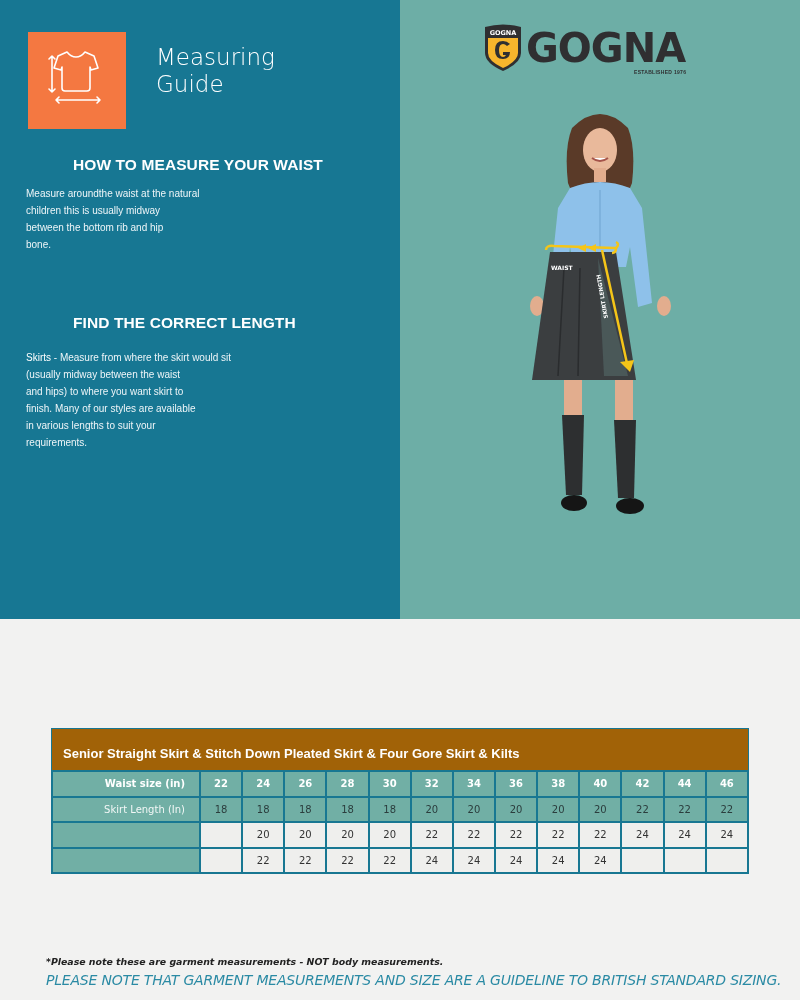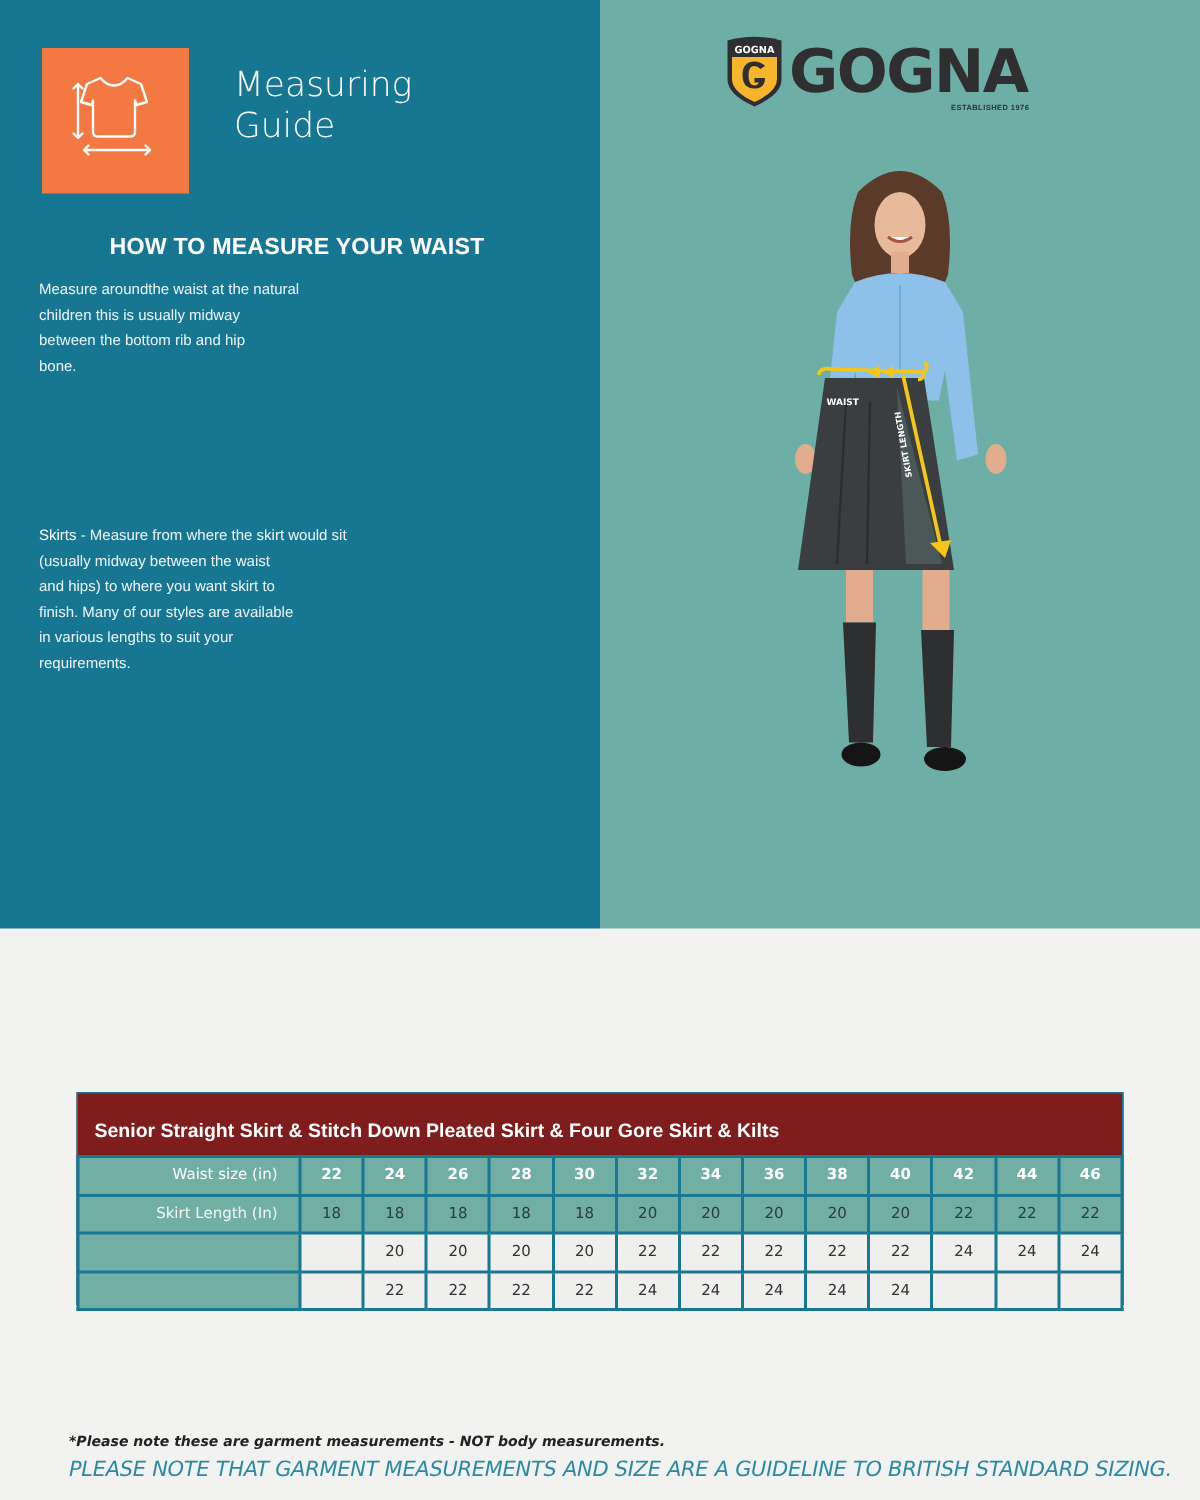--- a/index.html
+++ b/index.html
@@ -21,29 +21,29 @@
   #p-waist { top: 185px; width: 250px; }
   #h-length { top: 314px; }
   #p-length { top: 349px; width: 300px; }
 
   .logo { position: absolute; left: 484px; top: 24px; display: flex; align-items: flex-start; }
   .logo-word { font-family: "DejaVu Sans", sans-serif; font-weight: bold; font-size: 40px; color: #2f2f31; letter-spacing: -1px; line-height: 48px; margin-left: 4px; }
   .logo-est { position: absolute; left: 634px; top: 69px; font-size: 5px; color: #2f2f31; font-weight: bold; letter-spacing: 0.3px; }
 
   .model { position: absolute; left: 520px; top: 108px; width: 160px; height: 425px; }
 
-  .table-wrap { position: absolute; left: 51px; top: 728px; width: 698px; height: 142px; background: #7f1d1d; border: 1px solid #187792; }
+  .table-wrap { position: absolute; left: 51px; top: 728px; width: 698px; height: 142px; background: #a16207; border: 1px solid #187792; }
   .table-title { height: 41px; padding: 17px 0 0 11px; color: #fff; font-weight: bold; font-size: 13px; }
   table.sizes { border-collapse: collapse; width: 698px; position: absolute; left: -1px; top: 41px; }
   table.sizes td { border: 2px solid #187792; height: 25.5px; font-family: "DejaVu Sans", sans-serif; font-size: 10px; text-align: center; color: #333; }
   table.sizes td.lab { width: 148px; background: #71afa5; color: #fff; text-align: right; padding-right: 14px; }
   table.sizes tr.r0 td { background: #71afa5; color: #fff; font-weight: bold; }
   table.sizes tr.r1 td { background: #71afa5; color: #2b3d3d; }
   table.sizes tr.r2 td, table.sizes tr.r3 td { background: #efefed; }
-  table.sizes tr.r0 td.lab { font-weight: normal; }
+  table.sizes tr.r0 td.lab { font-weight: bold; }
   table.sizes tr.r1 td.lab { color: #f2f7f6; font-weight: normal; }
   table.sizes tr.r2 td.lab, table.sizes tr.r3 td.lab { background: #71afa5; }
 
   .note1 { position: absolute; left: 46px; top: 956px; font-family: "DejaVu Sans", sans-serif; font-style: italic; font-weight: bold; font-size: 9.4px; color: #222; }
   .note2 { position: absolute; left: 46px; top: 972px; font-family: "DejaVu Sans", sans-serif; font-style: italic; font-size: 14px; color: #2a8aa4; letter-spacing: -0.2px; }
 </style>
 </head>
 <body>
 
 <div class="top">
@@ -61,20 +61,21 @@
     </div>
 
     <div class="section-h" id="h-waist">HOW TO MEASURE YOUR WAIST</div>
     <div class="para" id="p-waist">
       <div>Measure aroundthe waist at the natural</div>
       <div>children this is usually midway</div>
       <div>between the bottom rib and hip</div>
       <div>bone.</div>
     </div>
 
+    <div class="section-h" id="h-length">FIND THE CORRECT LENGTH</div>
     <div class="para" id="p-length">
       <div><b>Skirts</b><span> - Measure from where the skirt would sit</span></div>
       <div>(usually midway between the waist</div>
       <div>and hips) to where you want skirt to</div>
       <div>finish. Many of our styles are available</div>
       <div>in various lengths to suit your</div>
       <div>requirements.</div>
     </div>
   </div>
 

